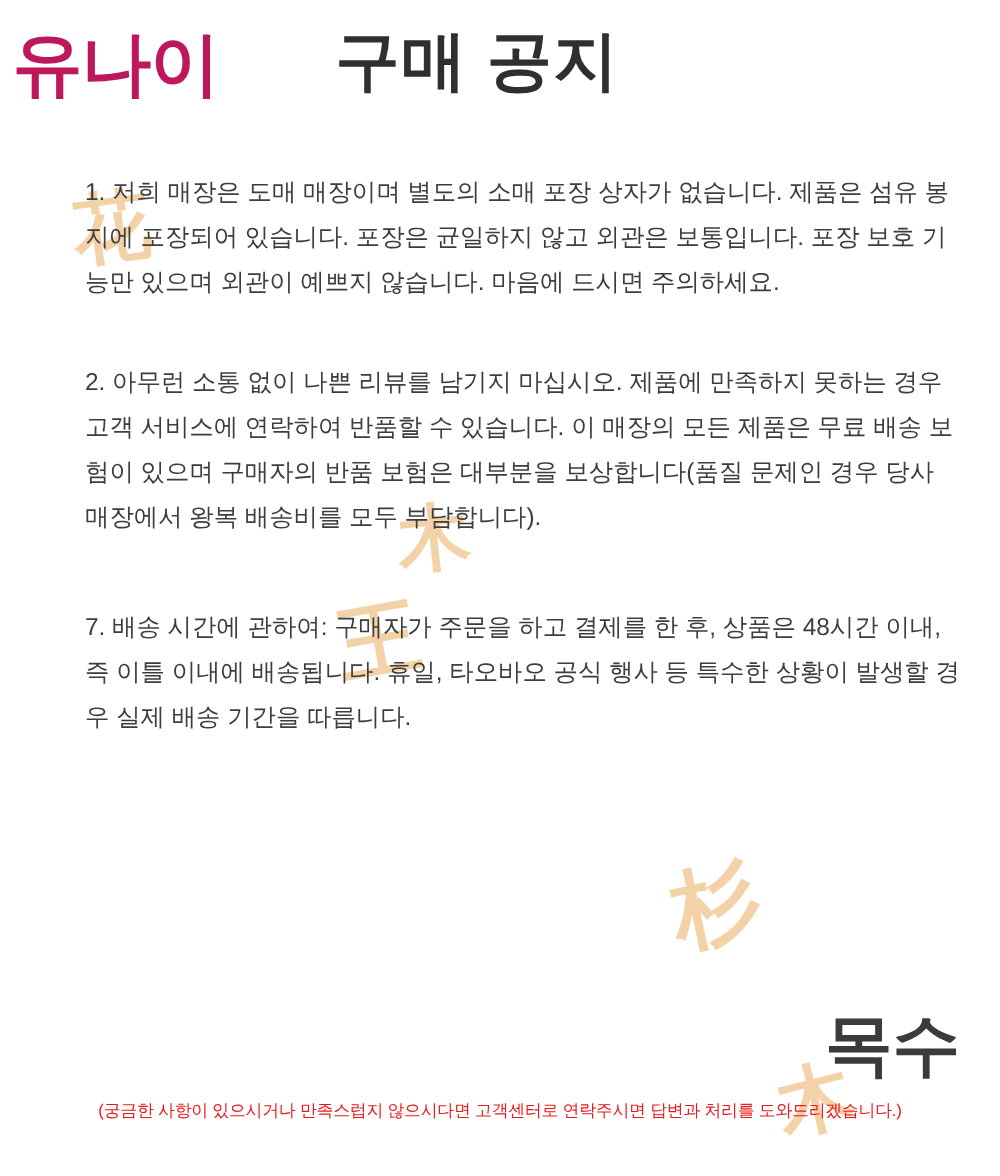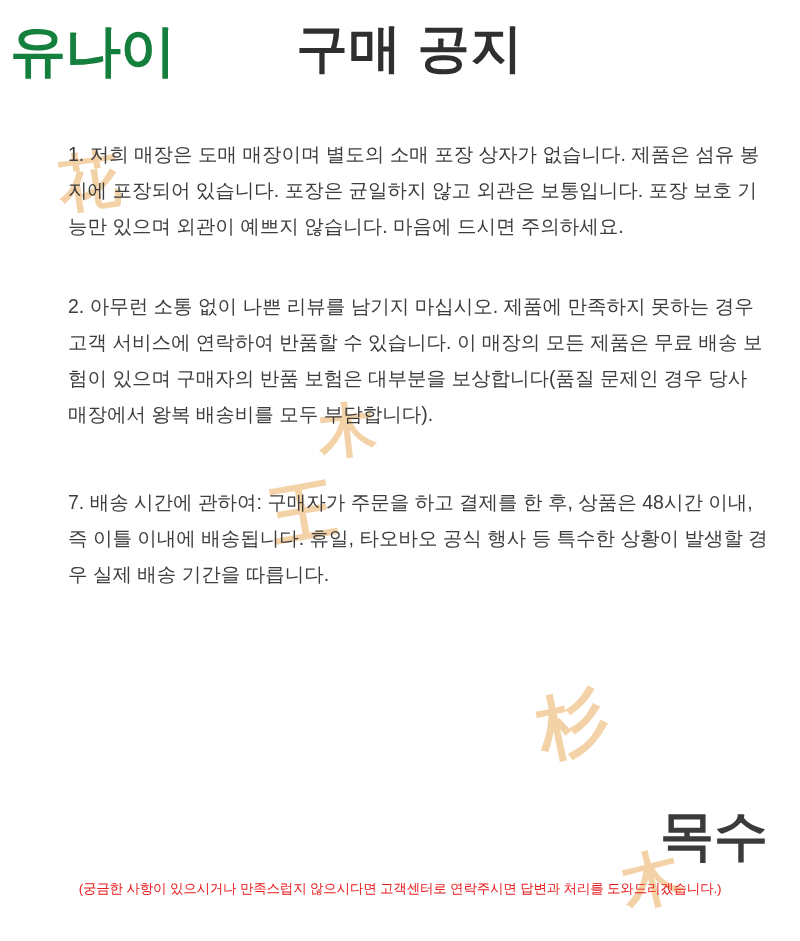--- a/index.html
+++ b/index.html
@@ -33,26 +33,26 @@
   .wm-5 { left: 622px; top: 840px; font-size: 60px; transform: rotate(-14deg); }
   .wm-6 { left: 660px; top: 800px; font-size: 54px; color: #3b3b3b; opacity: 1; transform: none; font-family: Liberation Serif, serif; }
 
   
   .brand-title {
     position: absolute;
     left: 10px;
     top: 14px;
     font-size: 56px;
     font-weight: 700;
-    color: #15803d;
+    color: #be185d;
     letter-spacing: -1px;
   }
   .doc-title {
     position: absolute;
-    left: 296px;
+    left: 268px;
     top: 14px;
     font-size: 52px;
     font-weight: 700;
     color: #2f2f2f;
     letter-spacing: 1px;
   }
 
   
   .content {
     position: absolute;

